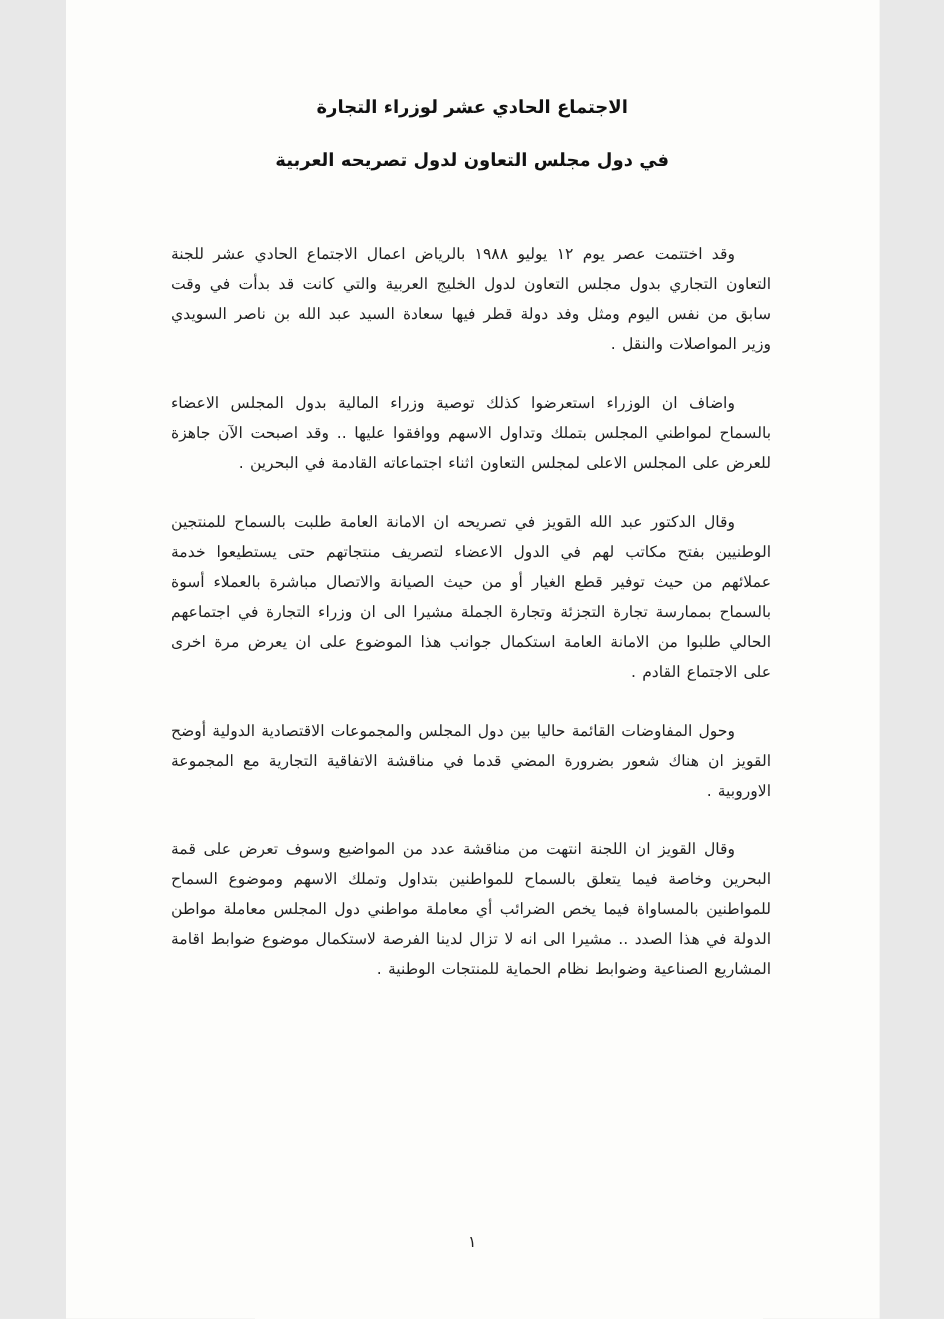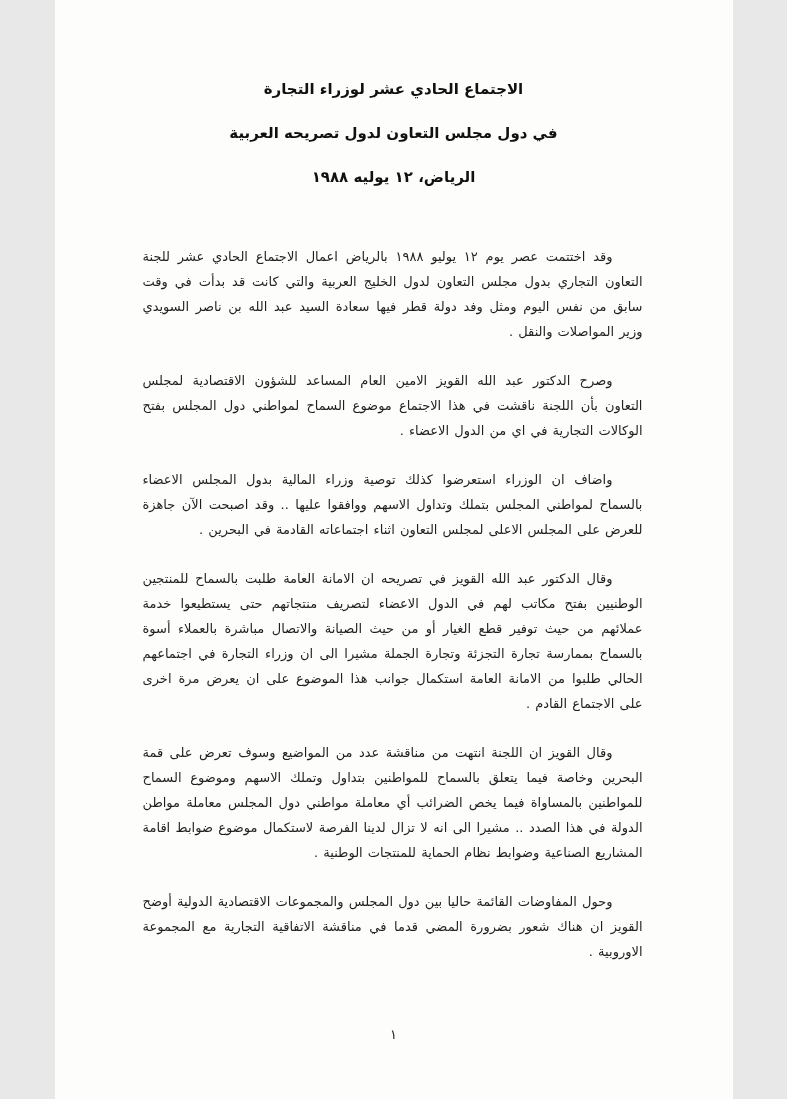--- a/index.html
+++ b/index.html
@@ -56,29 +56,27 @@
   }
 </style>
 </head>
 <body>
 
 <div class="page">
 
   <header class="doc-header">
     <div class="title-line">الاجتماع الحادي عشر لوزراء التجارة</div>
     <div class="title-line">في دول مجلس التعاون لدول تصريحه العربية</div>
-    <div class="title-line">الرياض، ١٢ يوليه ١٩٨٨</div>
   </header>
 
   <main class="doc-body">
     <p class="para">وقد اختتمت عصر يوم ١٢ يوليو ١٩٨٨ بالرياض اعمال الاجتماع الحادي عشر للجنة التعاون التجاري بدول مجلس التعاون لدول الخليج العربية والتي كانت قد بدأت في وقت سابق من نفس اليوم ومثل وفد دولة قطر فيها سعادة السيد عبد الله بن ناصر السويدي وزير المواصلات والنقل .</p>
-    <p class="para">وصرح الدكتور عبد الله القويز الامين العام المساعد للشؤون الاقتصادية لمجلس التعاون بأن اللجنة ناقشت في هذا الاجتماع موضوع السماح لمواطني دول المجلس بفتح الوكالات التجارية في اي من الدول الاعضاء .</p>
     <p class="para">واضاف ان الوزراء استعرضوا كذلك توصية وزراء المالية بدول المجلس الاعضاء بالسماح لمواطني المجلس بتملك وتداول الاسهم ووافقوا عليها .. وقد اصبحت الآن جاهزة للعرض على المجلس الاعلى لمجلس التعاون اثناء اجتماعاته القادمة في البحرين .</p>
     <p class="para">وقال الدكتور عبد الله القويز في تصريحه ان الامانة العامة طلبت بالسماح للمنتجين الوطنيين بفتح مكاتب لهم في الدول الاعضاء لتصريف منتجاتهم حتى يستطيعوا خدمة عملائهم من حيث توفير قطع الغيار أو من حيث الصيانة والاتصال مباشرة بالعملاء أسوة بالسماح بممارسة تجارة التجزئة وتجارة الجملة مشيرا الى ان وزراء التجارة في اجتماعهم الحالي طلبوا من الامانة العامة استكمال جوانب هذا الموضوع على ان يعرض مرة اخرى على الاجتماع القادم .</p>
+    <p class="para">وحول المفاوضات القائمة حاليا بين دول المجلس والمجموعات الاقتصادية الدولية أوضح القويز ان هناك شعور بضرورة المضي قدما في مناقشة الاتفاقية التجارية مع المجموعة الاوروبية .</p>
     <p class="para">وقال القويز ان اللجنة انتهت من مناقشة عدد من المواضيع وسوف تعرض على قمة البحرين وخاصة فيما يتعلق بالسماح للمواطنين بتداول وتملك الاسهم وموضوع السماح للمواطنين بالمساواة فيما يخص الضرائب أي معاملة مواطني دول المجلس معاملة مواطن الدولة في هذا الصدد .. مشيرا الى انه لا تزال لدينا الفرصة لاستكمال موضوع ضوابط اقامة المشاريع الصناعية وضوابط نظام الحماية للمنتجات الوطنية .</p>
-    <p class="para">وحول المفاوضات القائمة حاليا بين دول المجلس والمجموعات الاقتصادية الدولية أوضح القويز ان هناك شعور بضرورة المضي قدما في مناقشة الاتفاقية التجارية مع المجموعة الاوروبية .</p>
   </main>
 
   <footer class="page-footer">
     <span class="page-number">١</span>
   </footer>
 
 </div>
 
 </body></html>

